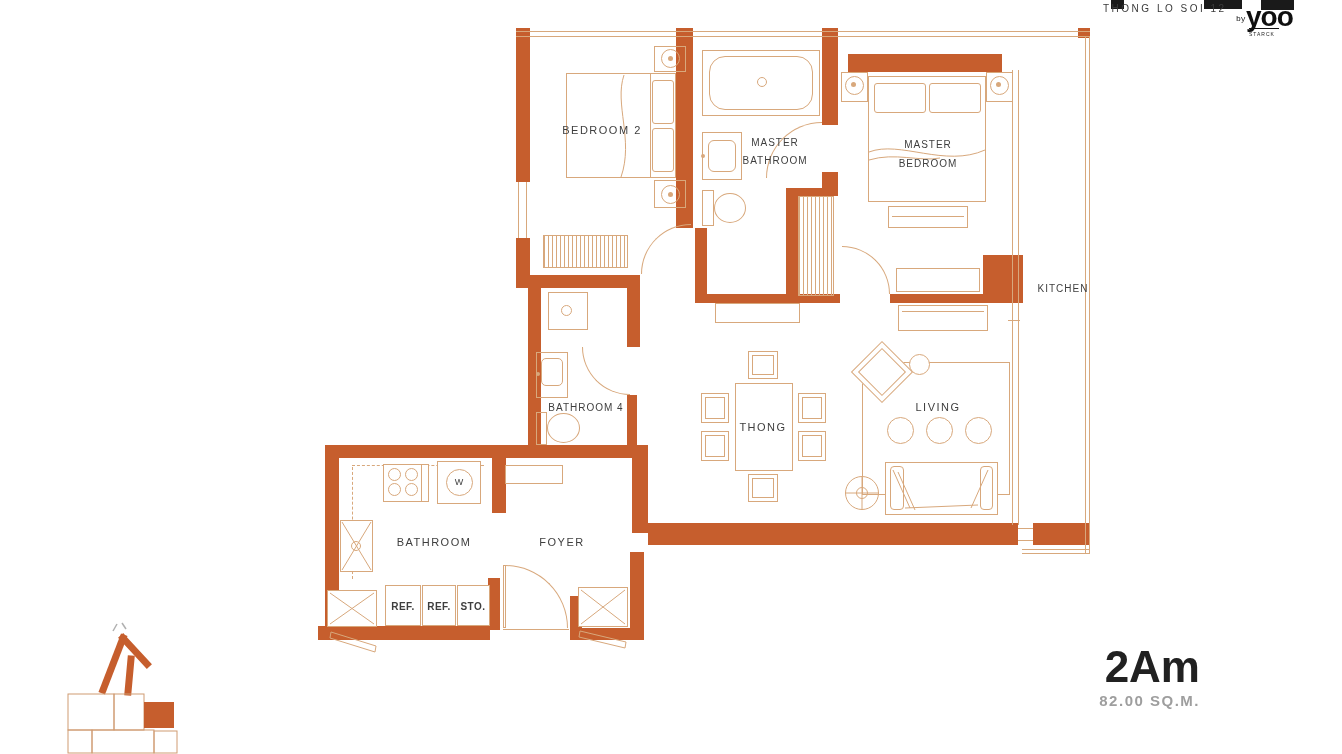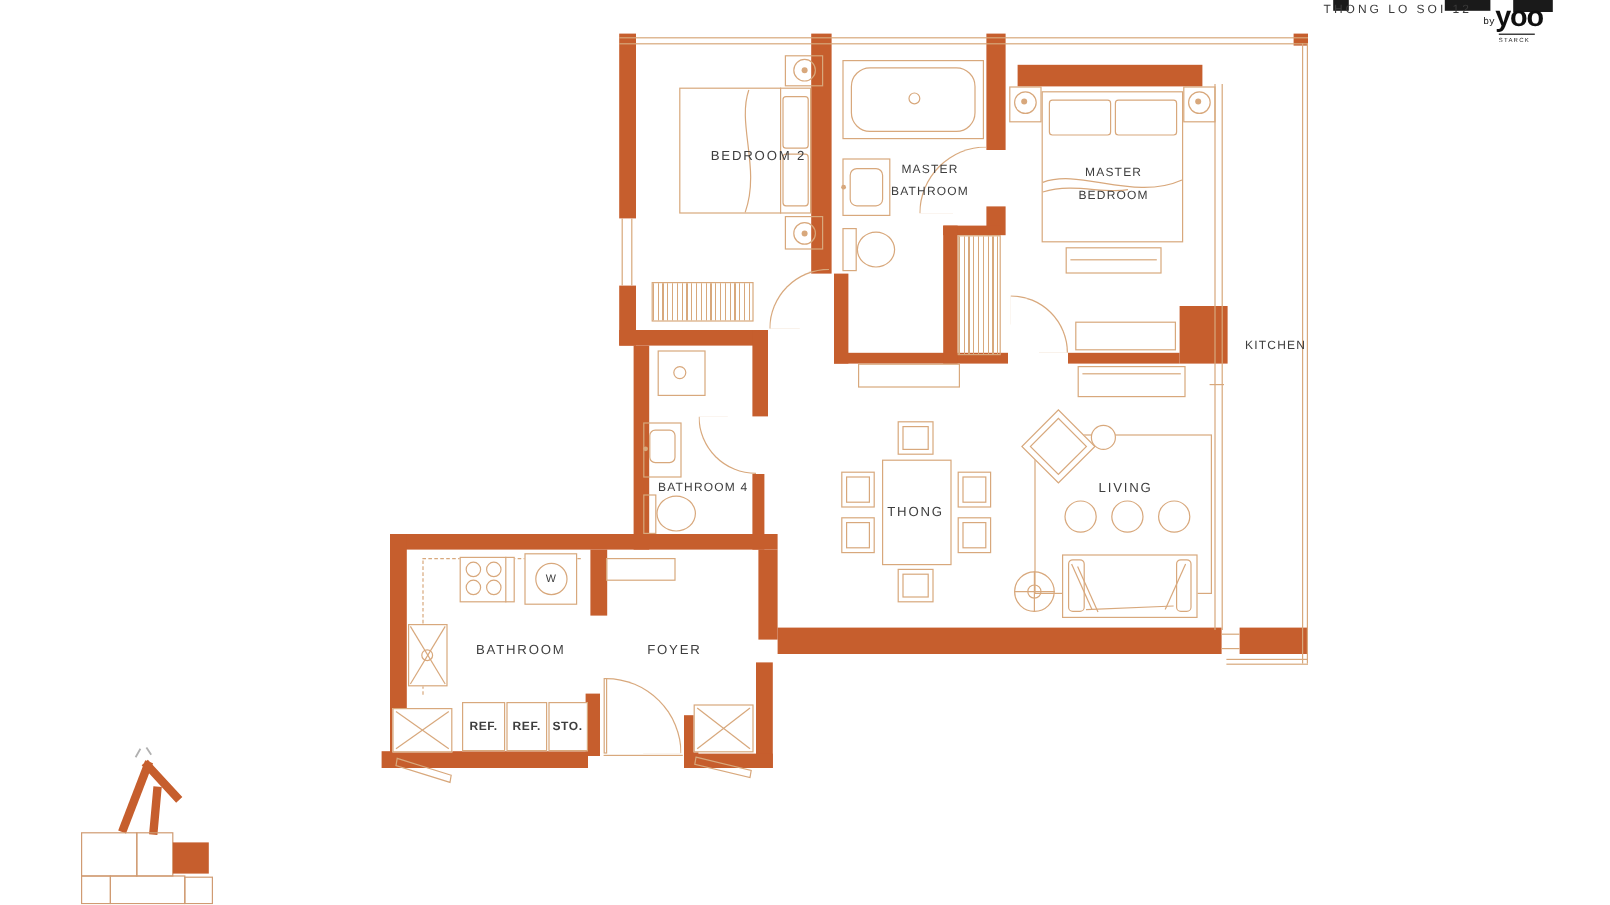--- a/index.html
+++ b/index.html
@@ -22,21 +22,21 @@
   .arc-tl{border-radius:100% 0 0 0;border-top-width:1px;border-left-width:1px;}
   .arc-tr{border-radius:0 100% 0 0;border-top-width:1px;border-right-width:1px;}
   .arc-bl{border-radius:0 0 0 100%;border-bottom-width:1px;border-left-width:1px;}
   .lbl{position:absolute;transform:translate(-50%,-50%);font-size:11px;color:var(--text);
        letter-spacing:1.5px;white-space:nowrap;}
   .lbl-sm{font-size:10px;letter-spacing:1px;}
   .lbl-b{font-size:10px;font-weight:700;letter-spacing:.5px;}
   .frag{position:absolute;background:#1a1a1a;}
   .proj{position:absolute;left:1103px;top:3px;font-size:10px;letter-spacing:2.5px;color:#3a3a3a;}
   .by{position:absolute;left:1236px;top:14px;font-size:8px;color:#111;font-family:Liberation Mono, monospace;}
-  .yoo{position:absolute;left:1246px;top:1px;font-size:24px;font-weight:800;letter-spacing:-1px;color:#0f0f0f;}
+  .yoo{position:absolute;left:1246px;top:1px;font-size:28px;font-weight:800;letter-spacing:-1px;color:#0f0f0f;}
   .yoo-sub{position:absolute;left:1249px;top:31px;font-size:5px;letter-spacing:1px;color:#222;}
   .unitbox{position:absolute;left:1040px;top:645px;width:160px;text-align:right;}
   .unit-name{font-size:44px;font-weight:700;color:#212121;line-height:1;}
   .unit-area{font-size:15px;font-weight:700;color:var(--muted);letter-spacing:1.5px;margin-top:3px;}
   .foot{position:absolute;right:18px;bottom:2px;font-size:11px;color:#4f4f4f;}
   svg.ovr{position:absolute;left:0;top:0;pointer-events:none;}
 </style>
 </head>
 <body>
 
@@ -220,21 +220,21 @@
     <g stroke="#d09b72" stroke-width="1" fill="none">
       <rect x="68" y="694" width="46" height="36"></rect>
       <rect x="114" y="694" width="30" height="36"></rect>
       <rect x="92" y="730" width="62" height="23"></rect>
       <rect x="68" y="730" width="24" height="23"></rect>
       <rect x="154" y="731" width="23" height="22"></rect>
       <rect x="144" y="702" width="30" height="26" fill="#c65e2d" stroke="none"></rect>
     </g>
   </svg>
 
-  <div class="lbl" style="left:632px;top:130px">BEDROOM 2</div>
+  <div class="lbl" style="left:602px;top:130px">BEDROOM 2</div>
   <div class="lbl lbl-sm" style="left:775px;top:142px">MASTER</div>
   <div class="lbl lbl-sm" style="left:775px;top:160px">BATHROOM</div>
   <div class="lbl lbl-sm" style="left:928px;top:144px">MASTER</div>
   <div class="lbl lbl-sm" style="left:928px;top:163px">BEDROOM</div>
   <div class="lbl lbl-sm" style="left:1063px;top:288px">KITCHEN</div>
   <div class="lbl lbl-sm" style="left:586px;top:407px">BATHROOM 4</div>
   <div class="lbl" style="left:763px;top:427px">THONG</div>
   <div class="lbl" style="left:938px;top:407px">LIVING</div>
   <div class="lbl" style="left:434px;top:542px">BATHROOM</div>
   <div class="lbl" style="left:562px;top:542px">FOYER</div>
@@ -245,15 +245,19 @@
 
   <div class="frag" style="left:1111px;top:0;width:13px;height:9px"></div>
   <div class="frag" style="left:1204px;top:0;width:38px;height:9px"></div>
   <div class="frag" style="left:1261px;top:0;width:33px;height:10px"></div>
   <div class="proj">THONG LO SOI 12</div>
   <div class="by">by</div>
   <div class="yoo">yoo</div>
   <div class="tl" style="left:1249px;top:28px;width:30px;height:1px;background:#111"></div>
   <div class="yoo-sub">STARCK</div>
 
+  <div class="unitbox">
+    <div class="unit-name">2Am</div>
+    <div class="unit-area">82.00 SQ.M.</div>
+  </div>
 
 
 </div>
 
 </body></html>

